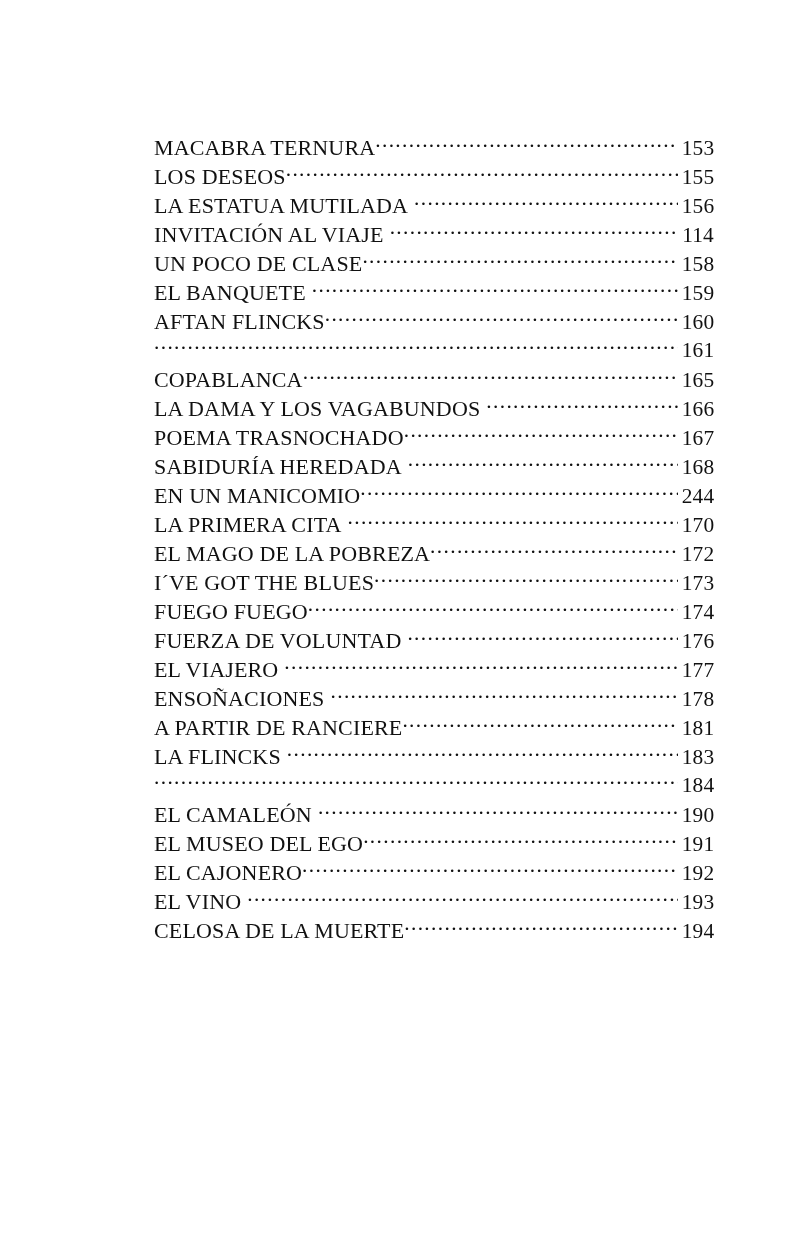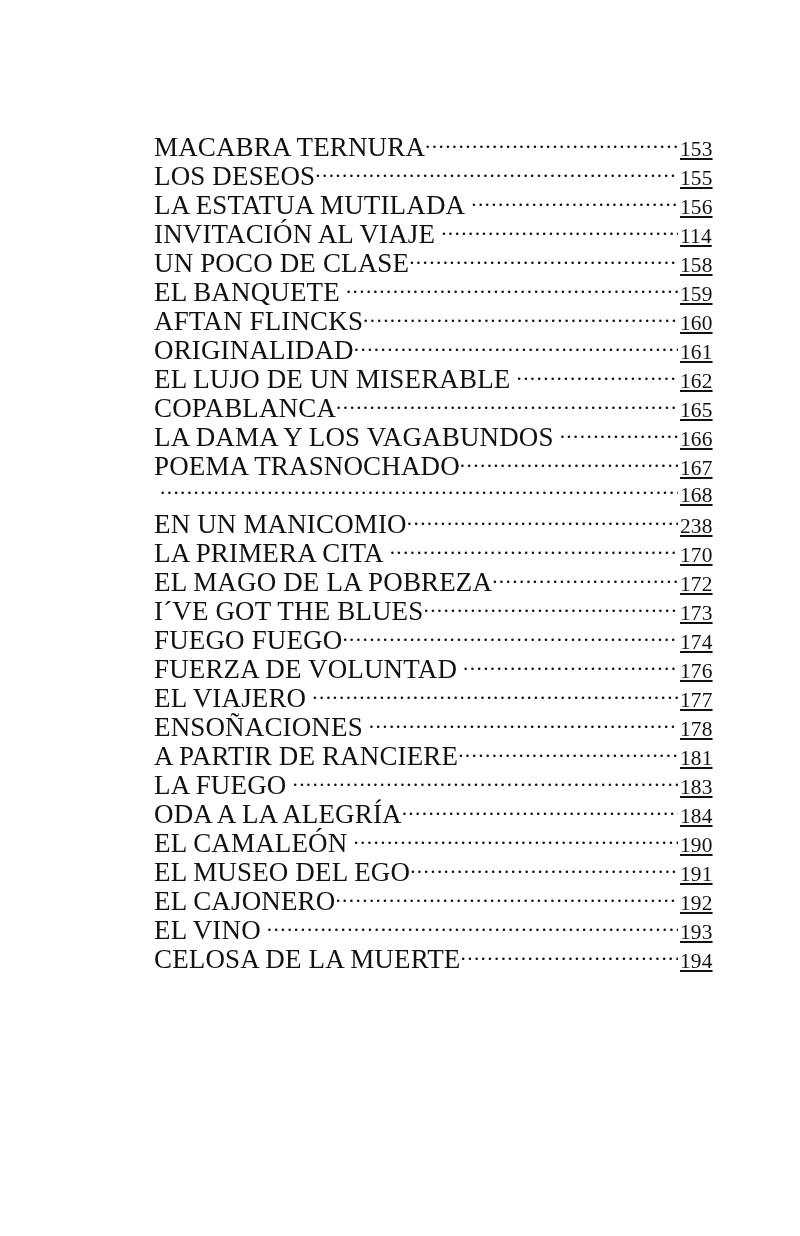--- a/index.html
+++ b/index.html
@@ -32,21 +32,21 @@
     width: 100%;
     height: 29.0px;
     line-height: 29.0px;
     font-size: 21.4px;
     letter-spacing: 0.15px;
     white-space: nowrap;
   }
 
   .toc-title {
     flex: 0 0 auto;
-    font-size: 27px;
+    font-size: 22px;
   }
 
   
   .toc-leader {
     flex: 1 1 auto;
     min-width: 6px;
     overflow: hidden;
     position: relative;
     height: 1em;
     margin: 0 0px;
@@ -60,25 +60,24 @@
     font-size: 21.4px;
     letter-spacing: 1.35px;
     color: #111111;
   }
 
   
   .toc-entry.gap .toc-leader { margin-left: 6px; }
 
   .toc-page {
     flex: 0 0 auto;
-    text-align: left;
+    text-align: center;
     font-size: 21.4px;
     padding-left: 2px;
     min-width: 36px;
-    text-decoration: underline;
   }
 </style>
 </head>
 <body>
 
 <div id="toc">
     <div class="toc-entry">
       <span class="toc-title">MACABRA TERNURA</span>
       <span class="toc-leader"></span>
       <span class="toc-page">153</span>
@@ -107,52 +106,47 @@
       <span class="toc-title">EL BANQUETE</span>
       <span class="toc-leader"></span>
       <span class="toc-page">159</span>
     </div>
     <div class="toc-entry">
       <span class="toc-title">AFTAN FLINCKS</span>
       <span class="toc-leader"></span>
       <span class="toc-page">160</span>
     </div>
     <div class="toc-entry">
-      <span class="toc-title">ORIGINALIDAD</span>
       <span class="toc-leader"></span>
       <span class="toc-page">161</span>
     </div>
-    <div class="toc-entry gap">
-      <span class="toc-title">EL LUJO DE UN MISERABLE</span>
-      <span class="toc-leader"></span>
-      <span class="toc-page">162</span>
-    </div>
     <div class="toc-entry">
       <span class="toc-title">COPABLANCA</span>
       <span class="toc-leader"></span>
       <span class="toc-page">165</span>
     </div>
     <div class="toc-entry gap">
       <span class="toc-title">LA DAMA Y LOS VAGABUNDOS</span>
       <span class="toc-leader"></span>
       <span class="toc-page">166</span>
     </div>
     <div class="toc-entry">
       <span class="toc-title">POEMA TRASNOCHADO</span>
       <span class="toc-leader"></span>
       <span class="toc-page">167</span>
     </div>
     <div class="toc-entry gap">
+      <span class="toc-title">SABIDURÍA HEREDADA</span>
       <span class="toc-leader"></span>
       <span class="toc-page">168</span>
     </div>
     <div class="toc-entry">
       <span class="toc-title">EN UN MANICOMIO</span>
       <span class="toc-leader"></span>
-      <span class="toc-page">238</span>
+      <span class="toc-page">244</span>
     </div>
     <div class="toc-entry gap">
       <span class="toc-title">LA PRIMERA CITA</span>
       <span class="toc-leader"></span>
       <span class="toc-page">170</span>
     </div>
     <div class="toc-entry">
       <span class="toc-title">EL MAGO DE LA POBREZA</span>
       <span class="toc-leader"></span>
       <span class="toc-page">172</span>
@@ -181,26 +175,25 @@
       <span class="toc-title">ENSOÑACIONES</span>
       <span class="toc-leader"></span>
       <span class="toc-page">178</span>
     </div>
     <div class="toc-entry">
       <span class="toc-title">A PARTIR DE RANCIERE</span>
       <span class="toc-leader"></span>
       <span class="toc-page">181</span>
     </div>
     <div class="toc-entry gap">
-      <span class="toc-title">LA FUEGO</span>
+      <span class="toc-title">LA FLINCKS</span>
       <span class="toc-leader"></span>
       <span class="toc-page">183</span>
     </div>
     <div class="toc-entry">
-      <span class="toc-title">ODA A LA ALEGRÍA</span>
       <span class="toc-leader"></span>
       <span class="toc-page">184</span>
     </div>
     <div class="toc-entry gap">
       <span class="toc-title">EL CAMALEÓN</span>
       <span class="toc-leader"></span>
       <span class="toc-page">190</span>
     </div>
     <div class="toc-entry">
       <span class="toc-title">EL MUSEO DEL EGO</span>

